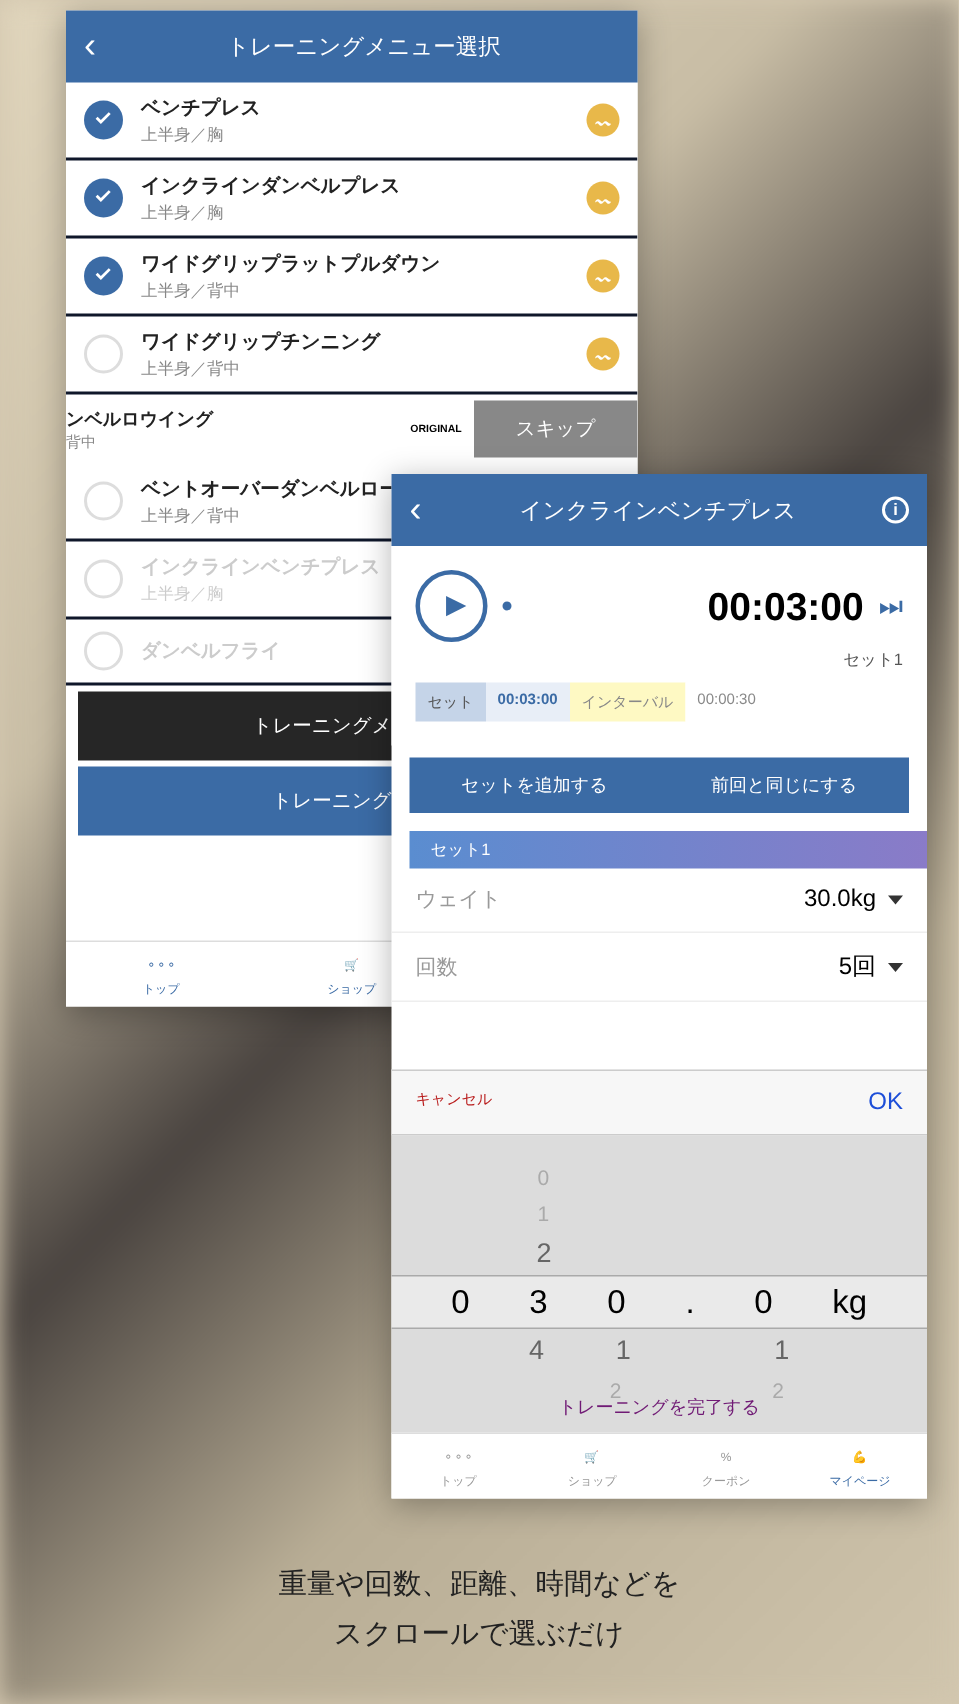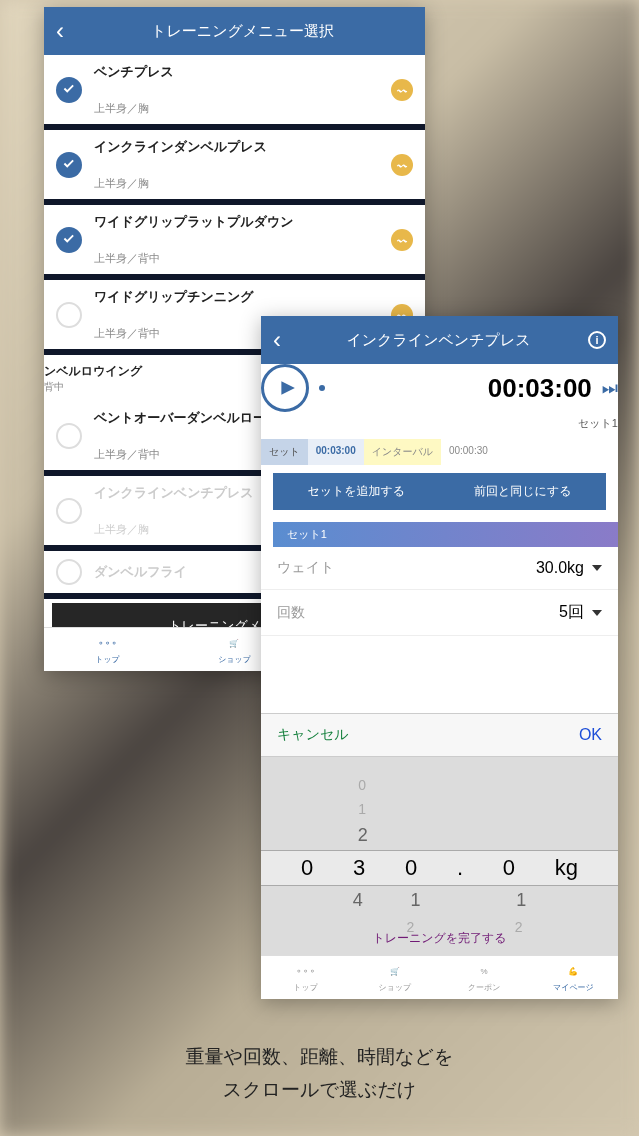--- a/index.html
+++ b/index.html
@@ -6,43 +6,43 @@
 body{width:639px;height:1136px;position:relative;overflow:hidden;background:#d4c8b0}
 .bg{position:absolute;inset:0;background:linear-gradient(135deg,#e0d5bc 0%,#c8bda5 30%,#4a4440 50%,#b8ad95 70%,#d0c5ad 100%);filter:blur(8px)}
 .phone{position:absolute;background:#fff;box-shadow:0 4px 20px rgba(0,0,0,.3);display:flex;flex-direction:column}
 .phone1{left:44px;top:7px;width:381px;height:664px}
 .phone2{left:261px;top:316px;width:357px;height:683px}
 .hdr{background:#3b6ba5;color:#fff;display:flex;align-items:center;padding:10px 12px;font-size:15px;position:relative}
 .back{font-size:24px;margin-right:8px;cursor:pointer}
 .hdr-title{flex:1;text-align:center;font-weight:500}
 .info{width:18px;height:18px;border:2px solid #fff;border-radius:50%;display:flex;align-items:center;justify-content:center;font-size:11px;font-weight:700}
 .list{flex:1;overflow:hidden;background:#fff}
-.item{display:flex;align-items:center;padding:8px 12px;border-bottom:6px solid #0f172a}
+.item{display:flex;align-items:center;padding:8px 12px;border-bottom:2px solid #0f172a}
 .chk{width:26px;height:26px;border-radius:50%;margin-right:12px;flex-shrink:0;display:flex;align-items:center;justify-content:center}
 .chk.on{background:#3b6ba5;color:#fff}
 .chk.off{border:2px solid #ddd}
 .chk svg{width:14px;height:14px}
 .item-txt{flex:1}
 .item-name{font-size:13px;font-weight:600;color:#222}
-.item-cat{font-size:11px;color:#888;margin-top:20px}
+.item-cat{font-size:11px;color:#888;margin-top:1px}
 .item.dim .item-name,.item.dim .item-cat{color:#ccc}
 .badge{width:22px;height:22px;background:#e8b84a;border-radius:50%;display:flex;align-items:center;justify-content:center;color:#fff;font-size:10px}
 .skip-row{display:flex;align-items:center;padding:4px 0}
 .skip-left{flex:1;padding-left:0}
 .skip-name{font-size:12px;color:#222;font-weight:600}
 .skip-cat{font-size:10px;color:#888}
 .orig{font-size:7px;font-weight:700;margin-right:8px}
 .skip-btn{background:#888;color:#fff;padding:10px 28px;font-size:13px}
 .btn-dark{background:#262626;color:#fff;text-align:center;padding:14px;font-size:13px;margin:4px 8px}
 .btn-blue{background:#3b6ba5;color:#fff;text-align:center;padding:14px;font-size:13px;margin:4px 8px}
 .tabbar{display:flex;border-top:1px solid #ddd;background:#fff;padding:6px 0}
 .tab{flex:1;text-align:center;font-size:8px;color:#3b6ba5}
 .tab.inactive{color:#999}
 .tab-ic{height:18px;display:flex;align-items:center;justify-content:center;margin-bottom:2px}
-.timer-box{padding:0;background:#fff}
+.timer-box{padding:16px;background:#fff}
 .timer-row{display:flex;align-items:center;gap:10px}
 .play{width:48px;height:48px;border:3px solid #3b6ba5;border-radius:50%;display:flex;align-items:center;justify-content:center;cursor:pointer}
 .play svg{width:18px;height:18px;fill:#3b6ba5;margin-left:3px}
 .dot{width:6px;height:6px;background:#3b6ba5;border-radius:50%}
 .time-big{font-size:26px;font-weight:600;flex:1;text-align:right}
 .next{color:#3b6ba5;font-size:18px;cursor:pointer}
 .set-lbl{text-align:right;font-size:11px;color:#555;margin-top:4px}
 .seg-row{display:flex;margin-top:8px;font-size:10px}
 .seg{padding:6px 8px}
 .seg.a{background:#c5d4e8;color:#555}
@@ -50,21 +50,21 @@
 .seg.c{background:#fef9c3;color:#888}
 .seg.d{background:#fff;color:#888}
 .btn-row{display:flex;padding:0 12px;margin-top:8px}
 .btn-sm{flex:1;background:#3b6ba5;color:#fff;text-align:center;padding:10px;font-size:12px;cursor:pointer}
 .set-tab{display:inline-block;background:linear-gradient(90deg,#5a8dd0,#8a7bc8);color:#fff;padding:5px 14px;font-size:11px;margin:12px 0 0 12px}
 .data-row{display:flex;justify-content:space-between;padding:12px 16px;border-bottom:1px solid #eee;align-items:center}
 .data-lbl{color:#999;font-size:14px}
 .data-val{font-size:16px;font-weight:400}
 .tri{width:0;height:0;border-left:5px solid transparent;border-right:5px solid transparent;border-top:6px solid #333;margin-left:8px}
 .picker-bar{display:flex;justify-content:space-between;padding:12px 16px;background:#f7f7f7;border-top:1px solid #ccc;border-bottom:1px solid #ccc}
-.cancel{color:#15803d;font-size:14px;cursor:pointer}
+.cancel{color:#b91c1c;font-size:10px;cursor:pointer}
 .ok{color:#1d4ed8;font-size:16px;font-weight:400;cursor:pointer}
 .picker{background:#dcdcdc;padding:16px 0;position:relative}
 .picker-row{display:flex;justify-content:space-around;padding:4px 20px;font-size:18px;color:#666}
 .picker-row.sel{color:#000;font-size:22px;background:rgba(255,255,255,.4);border-top:1px solid #aaa;border-bottom:1px solid #aaa}
 .picker-row.faint{color:#aaa;font-size:14px}
 .picker-hint{position:absolute;bottom:8px;width:100%;text-align:center;font-size:12px;color:#701a75}
 .caption{position:absolute;bottom:30px;width:100%;text-align:center;font-size:19px;color:#222;line-height:1.7;font-weight:500}
 </style>
 </head>
 <body>

